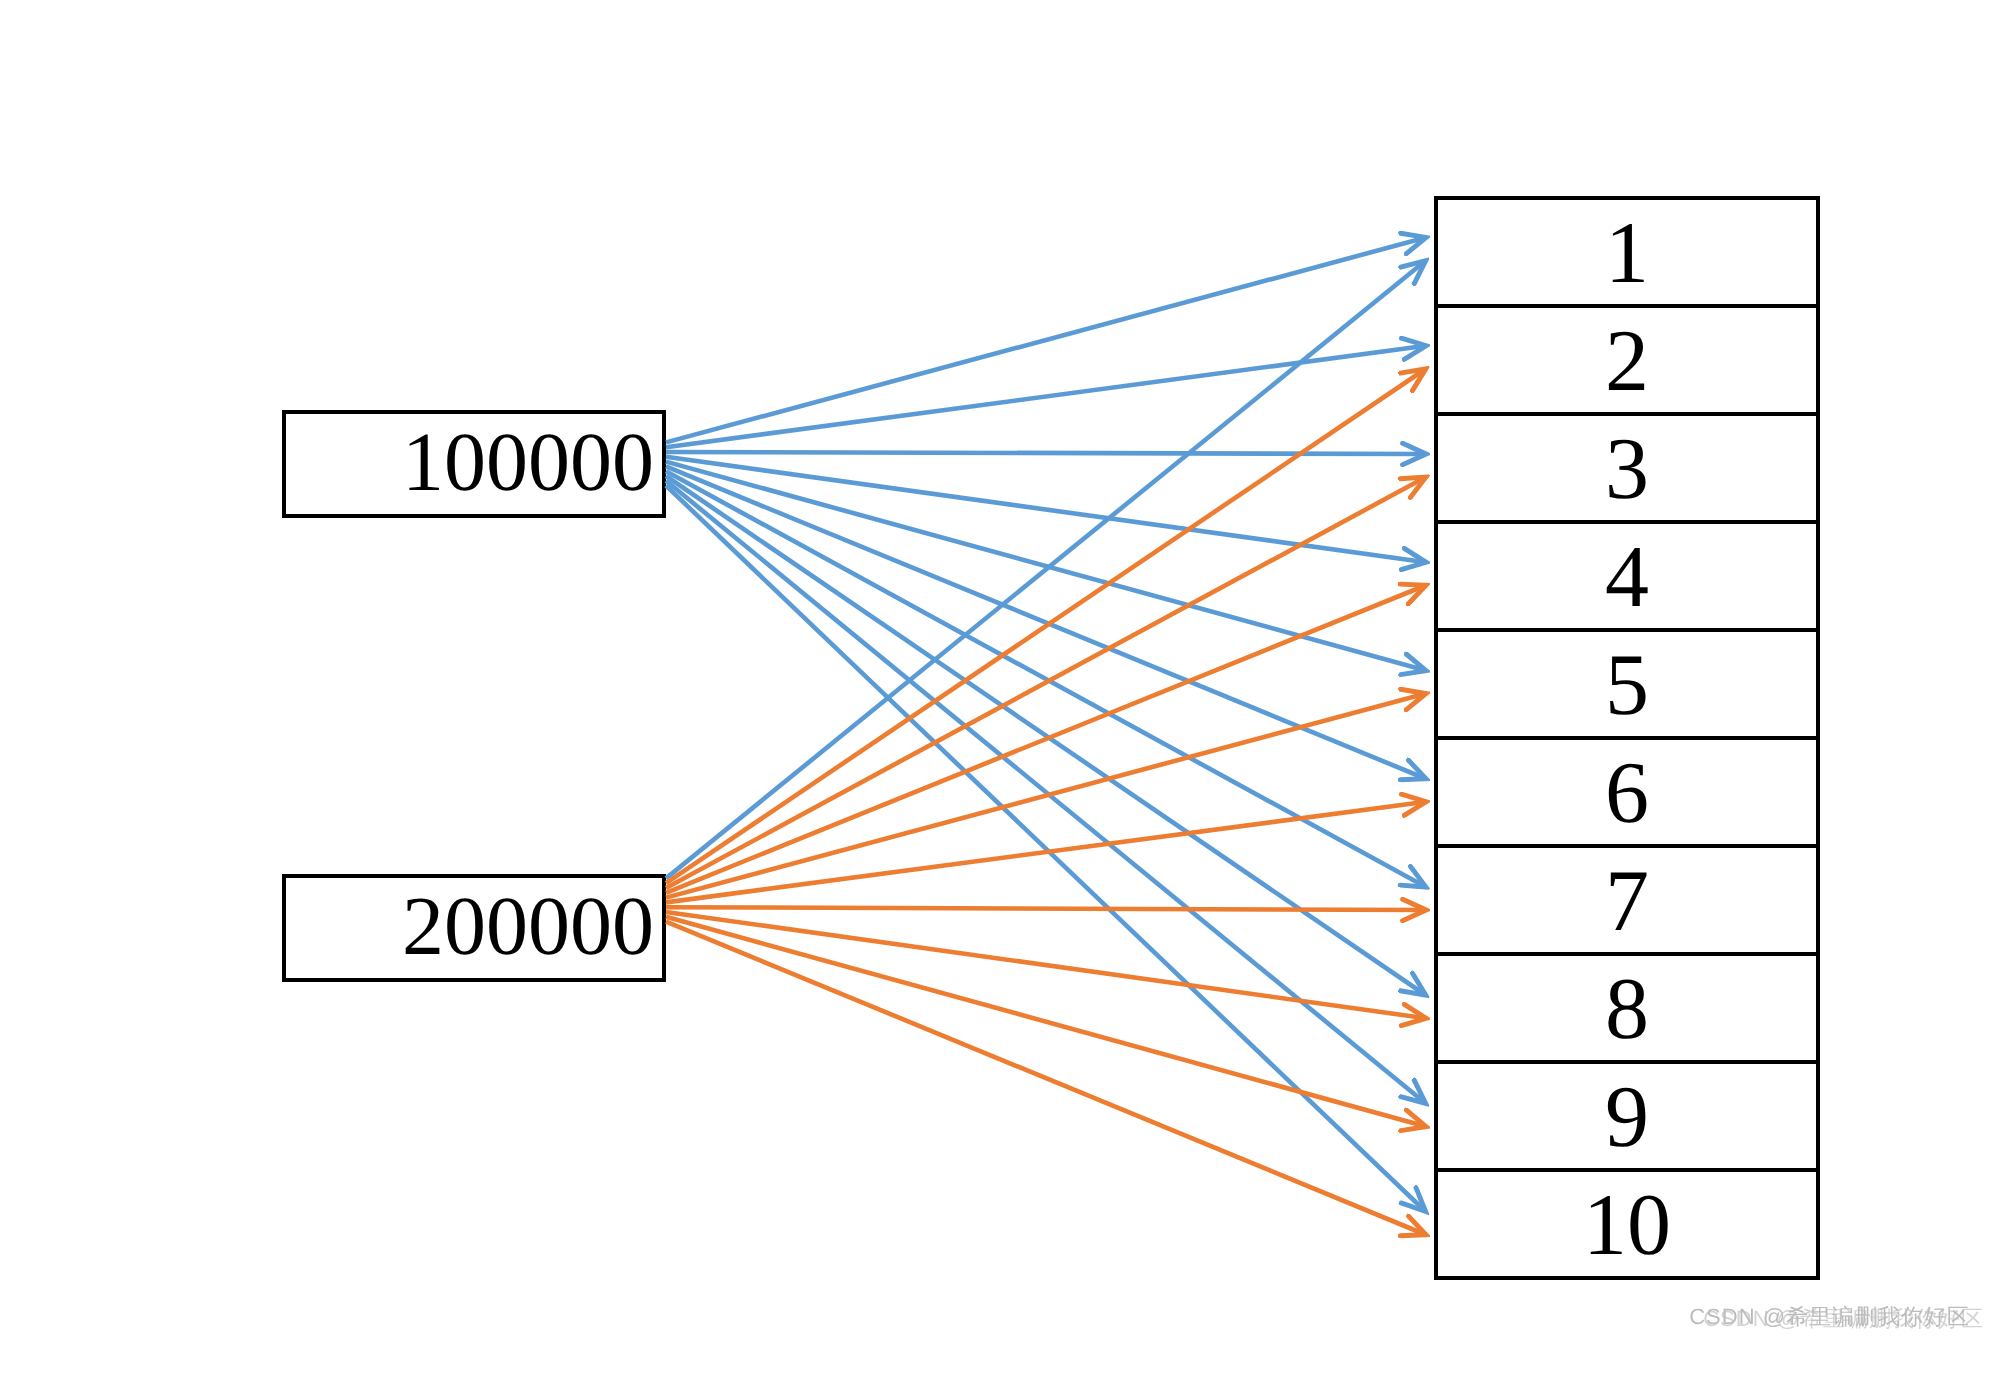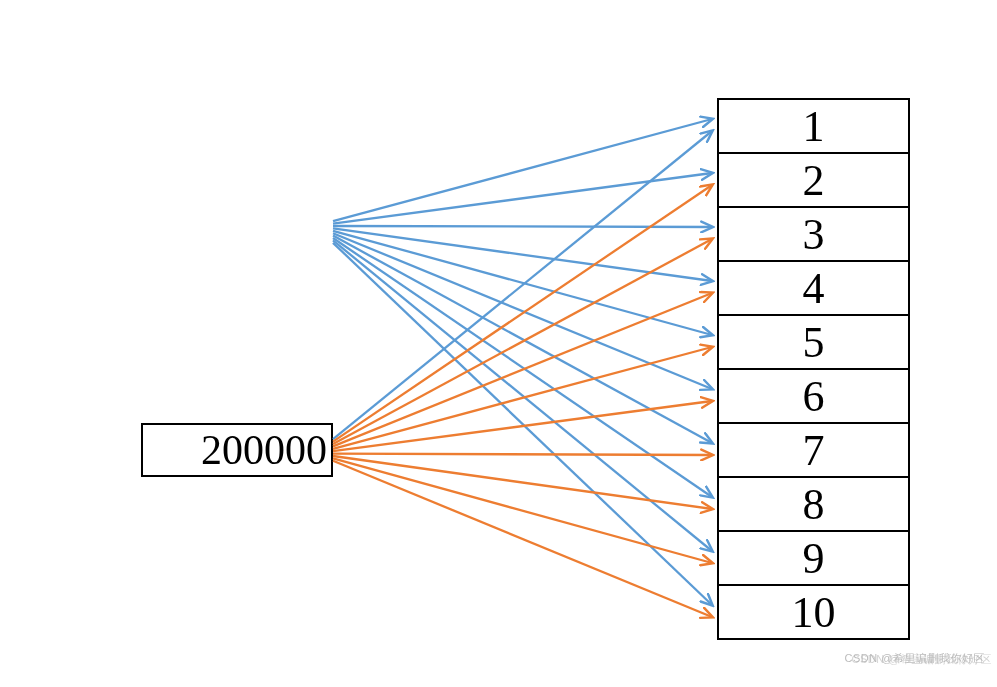--- a/index.html
+++ b/index.html
@@ -26,21 +26,21 @@
     border: 2px solid #000000;
     display: flex;
     align-items: center;
     justify-content: flex-end;
     padding-right: 4px;
     font-size: 42px;
     color: #000000;
     background: #ffffff;
   }
   #src-box-0 { top: 205px; }
-  #src-box-1 { top: 423px; }
+  #src-box-1 { top: 437px; }
   .bucket-cell {
     position: absolute;
     left: 717px;
     width: 193px;
     height: 56px;
     box-sizing: border-box;
     border: 2px solid #000000;
     display: flex;
     align-items: center;
     justify-content: center;
@@ -66,20 +66,23 @@
     opacity: 0.65;
     white-space: nowrap;
   }
   #watermark .wm-a { position: relative; white-space: nowrap; }
 </style>
 </head>
 <body>
 
 <div id="stage">
 
+  <div class="src-box" id="src-box-0">
+    <span>100000</span>
+  </div>
 
   <div class="src-box" id="src-box-1">
     <span>200000</span>
   </div>
 
   <div id="bucket-column">
       <div class="bucket-cell" style="top: 98px;">
         <span>1</span>
       </div>
       <div class="bucket-cell" style="top: 152px;">

